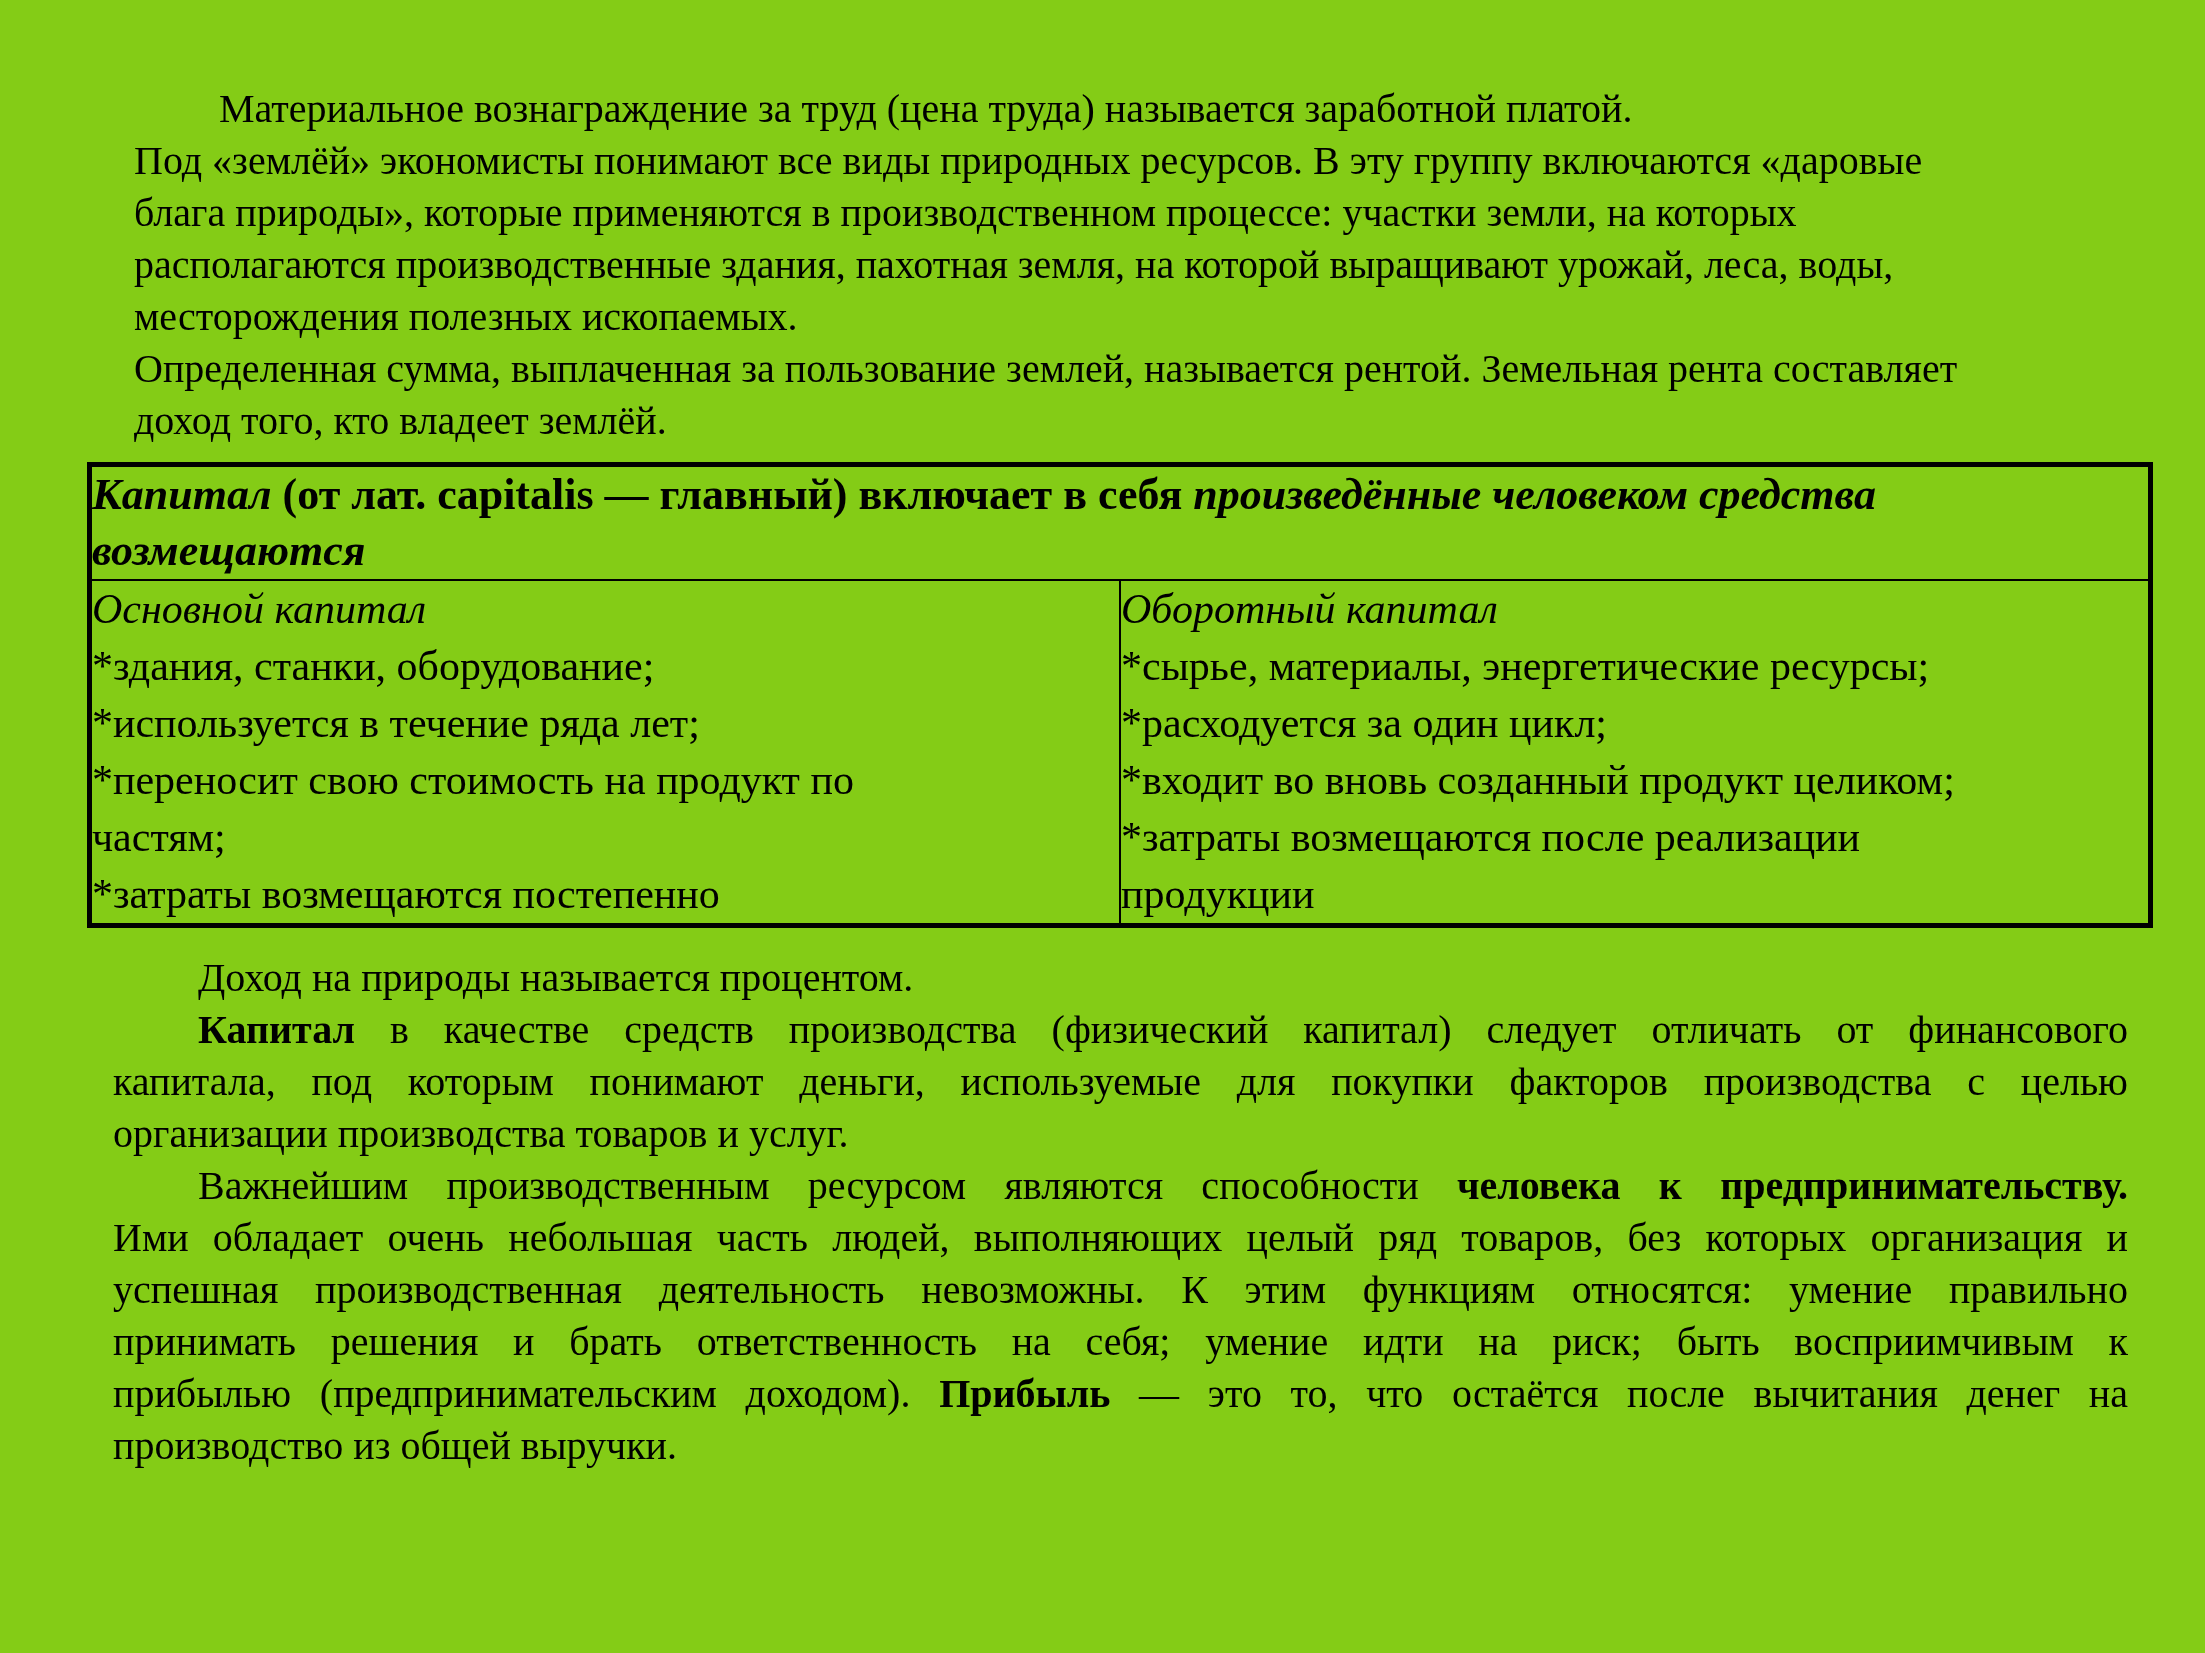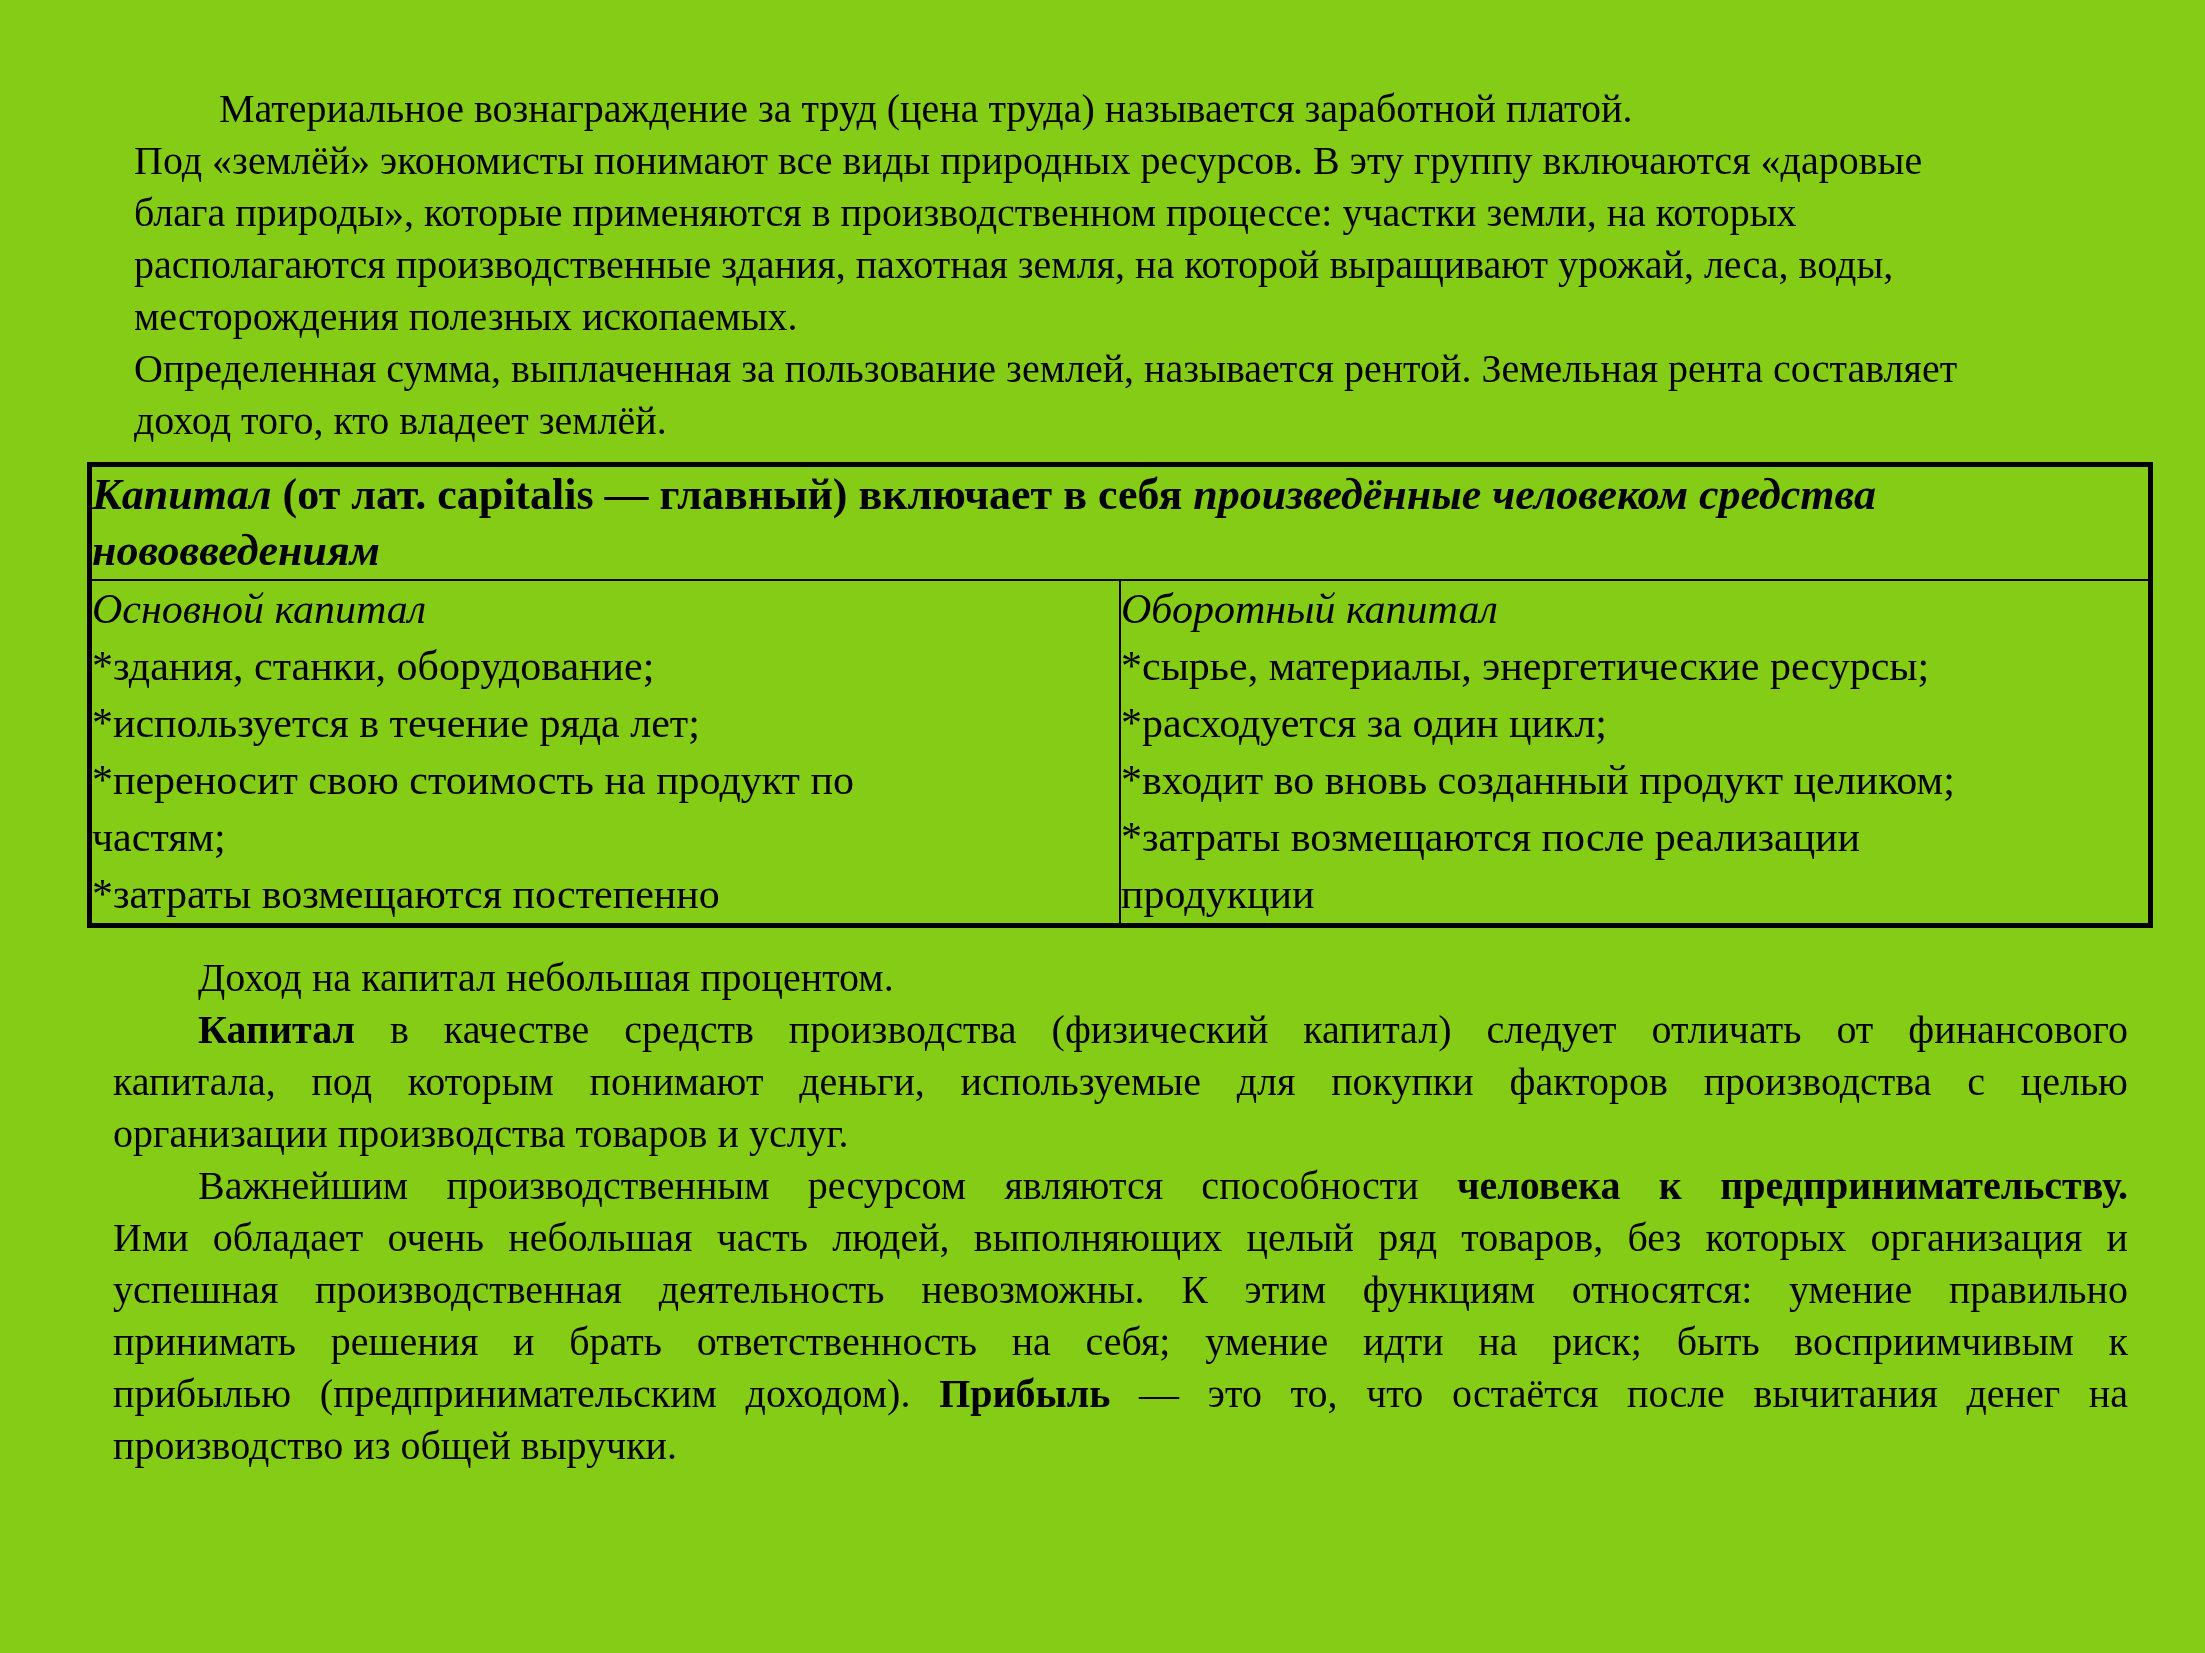--- a/index.html
+++ b/index.html
@@ -79,21 +79,21 @@
     <div class="tline">доход того, кто владеет землёй.</div>
   </div>
 
   <table class="cap-table">
     <tbody>
         <tr>
       <td class="th-cell" colspan="2">
         <div>
           <span class="it">Капитал</span><span> (от лат. capitalis — главный) включает в себя </span><span class="it">произведённые человеком средства</span>
         </div>
-        <div class="it">нововведениям</div>
+        <div class="it">возмещаются</div>
       </td>
     </tr>
     <tr>
       <td class="cell col-fixed">
         <div class="it">Основной капитал</div>
         <div>*здания, станки, оборудование;</div>
         <div>*используется в течение ряда лет;</div>
         <div>*переносит свою стоимость на продукт по</div>
         <div>частям;</div>
         <div>*затраты возмещаются постепенно</div>
@@ -104,21 +104,21 @@
         <div>*расходуется за один цикл;</div>
         <div>*входит во вновь созданный продукт целиком;</div>
         <div>*затраты возмещаются после реализации</div>
         <div>продукции</div>
       </td>
     </tr>
   </tbody>
     </table>
 
   <div class="bodyblock">
-    <div class="lline first-indent">Доход на капитал небольшая процентом.</div>
+    <div class="lline first-indent">Доход на природы называется процентом.</div>
 
     <div class="jline first-indent">
       <span class="bd">Капитал</span><span> в качестве средств производства (физический капитал) следует отличать от финансового</span>
     </div>
     <div class="jline">капитала, под которым понимают деньги, используемые для покупки факторов производства с целью</div>
     <div class="lline">организации производства товаров и услуг.</div>
 
     <div class="jline first-indent">
       <span>Важнейшим производственным ресурсом являются способности </span><span class="bd">человека к предпринимательству.</span>
     </div>

